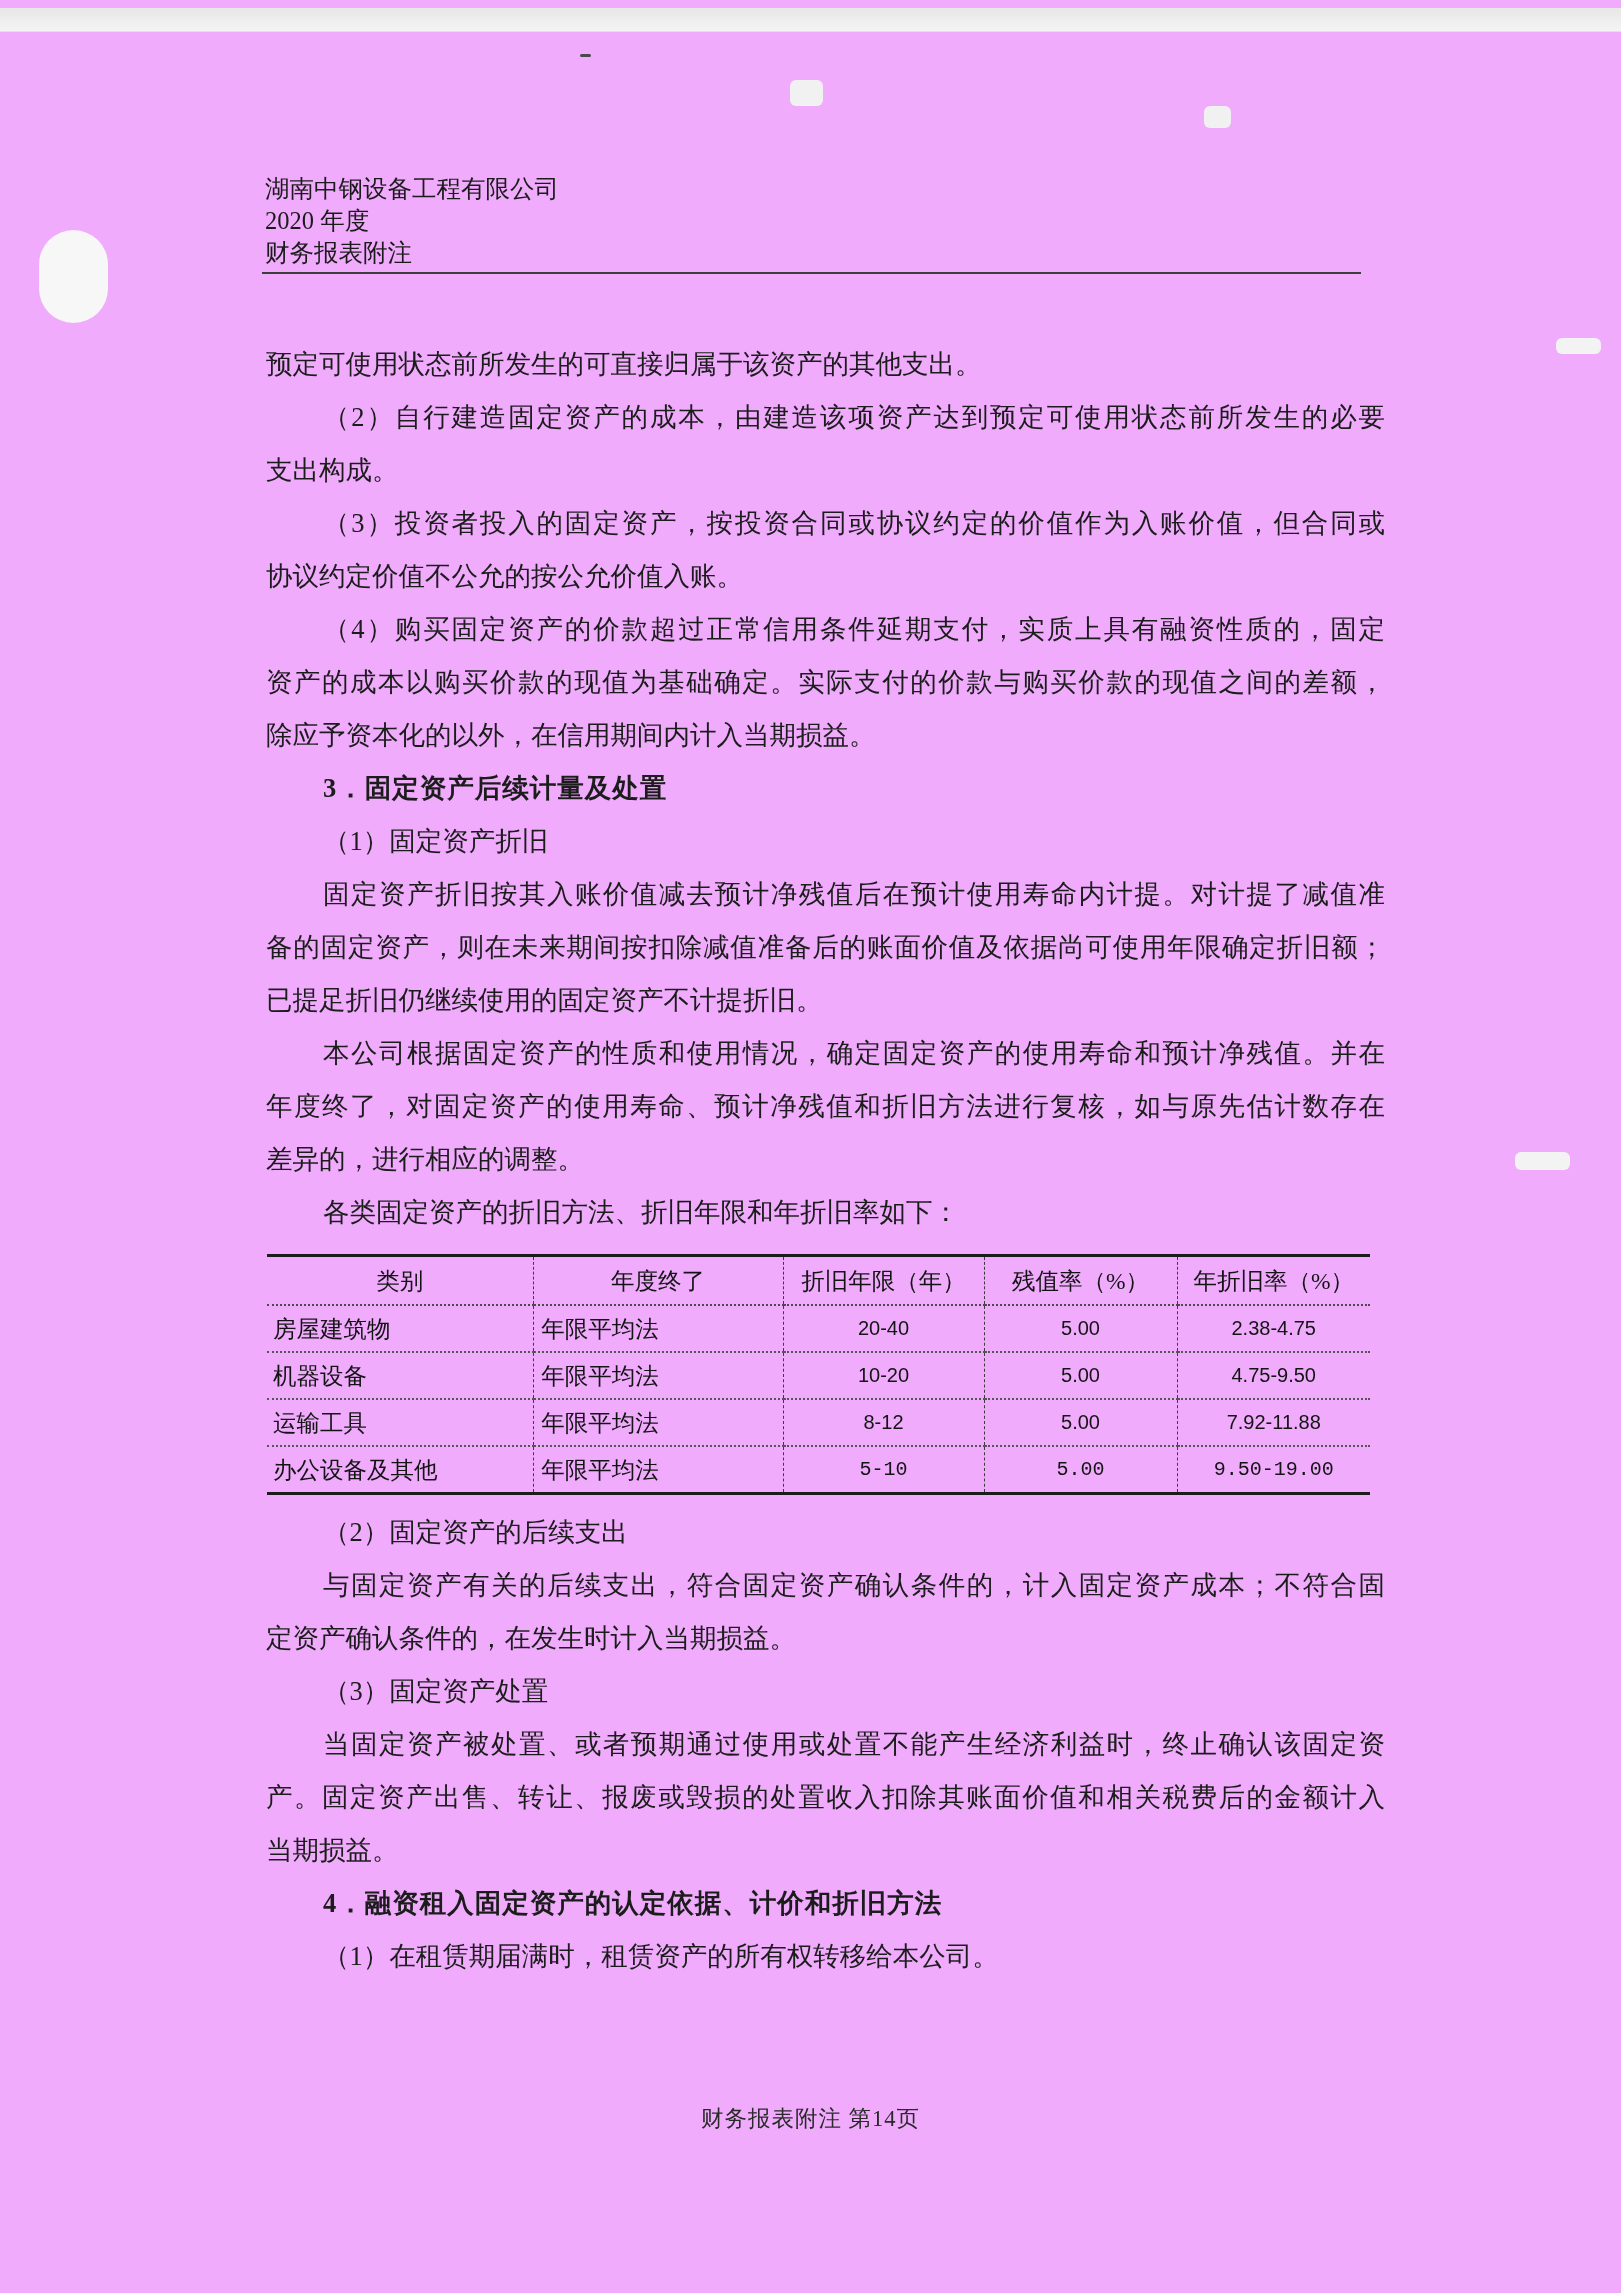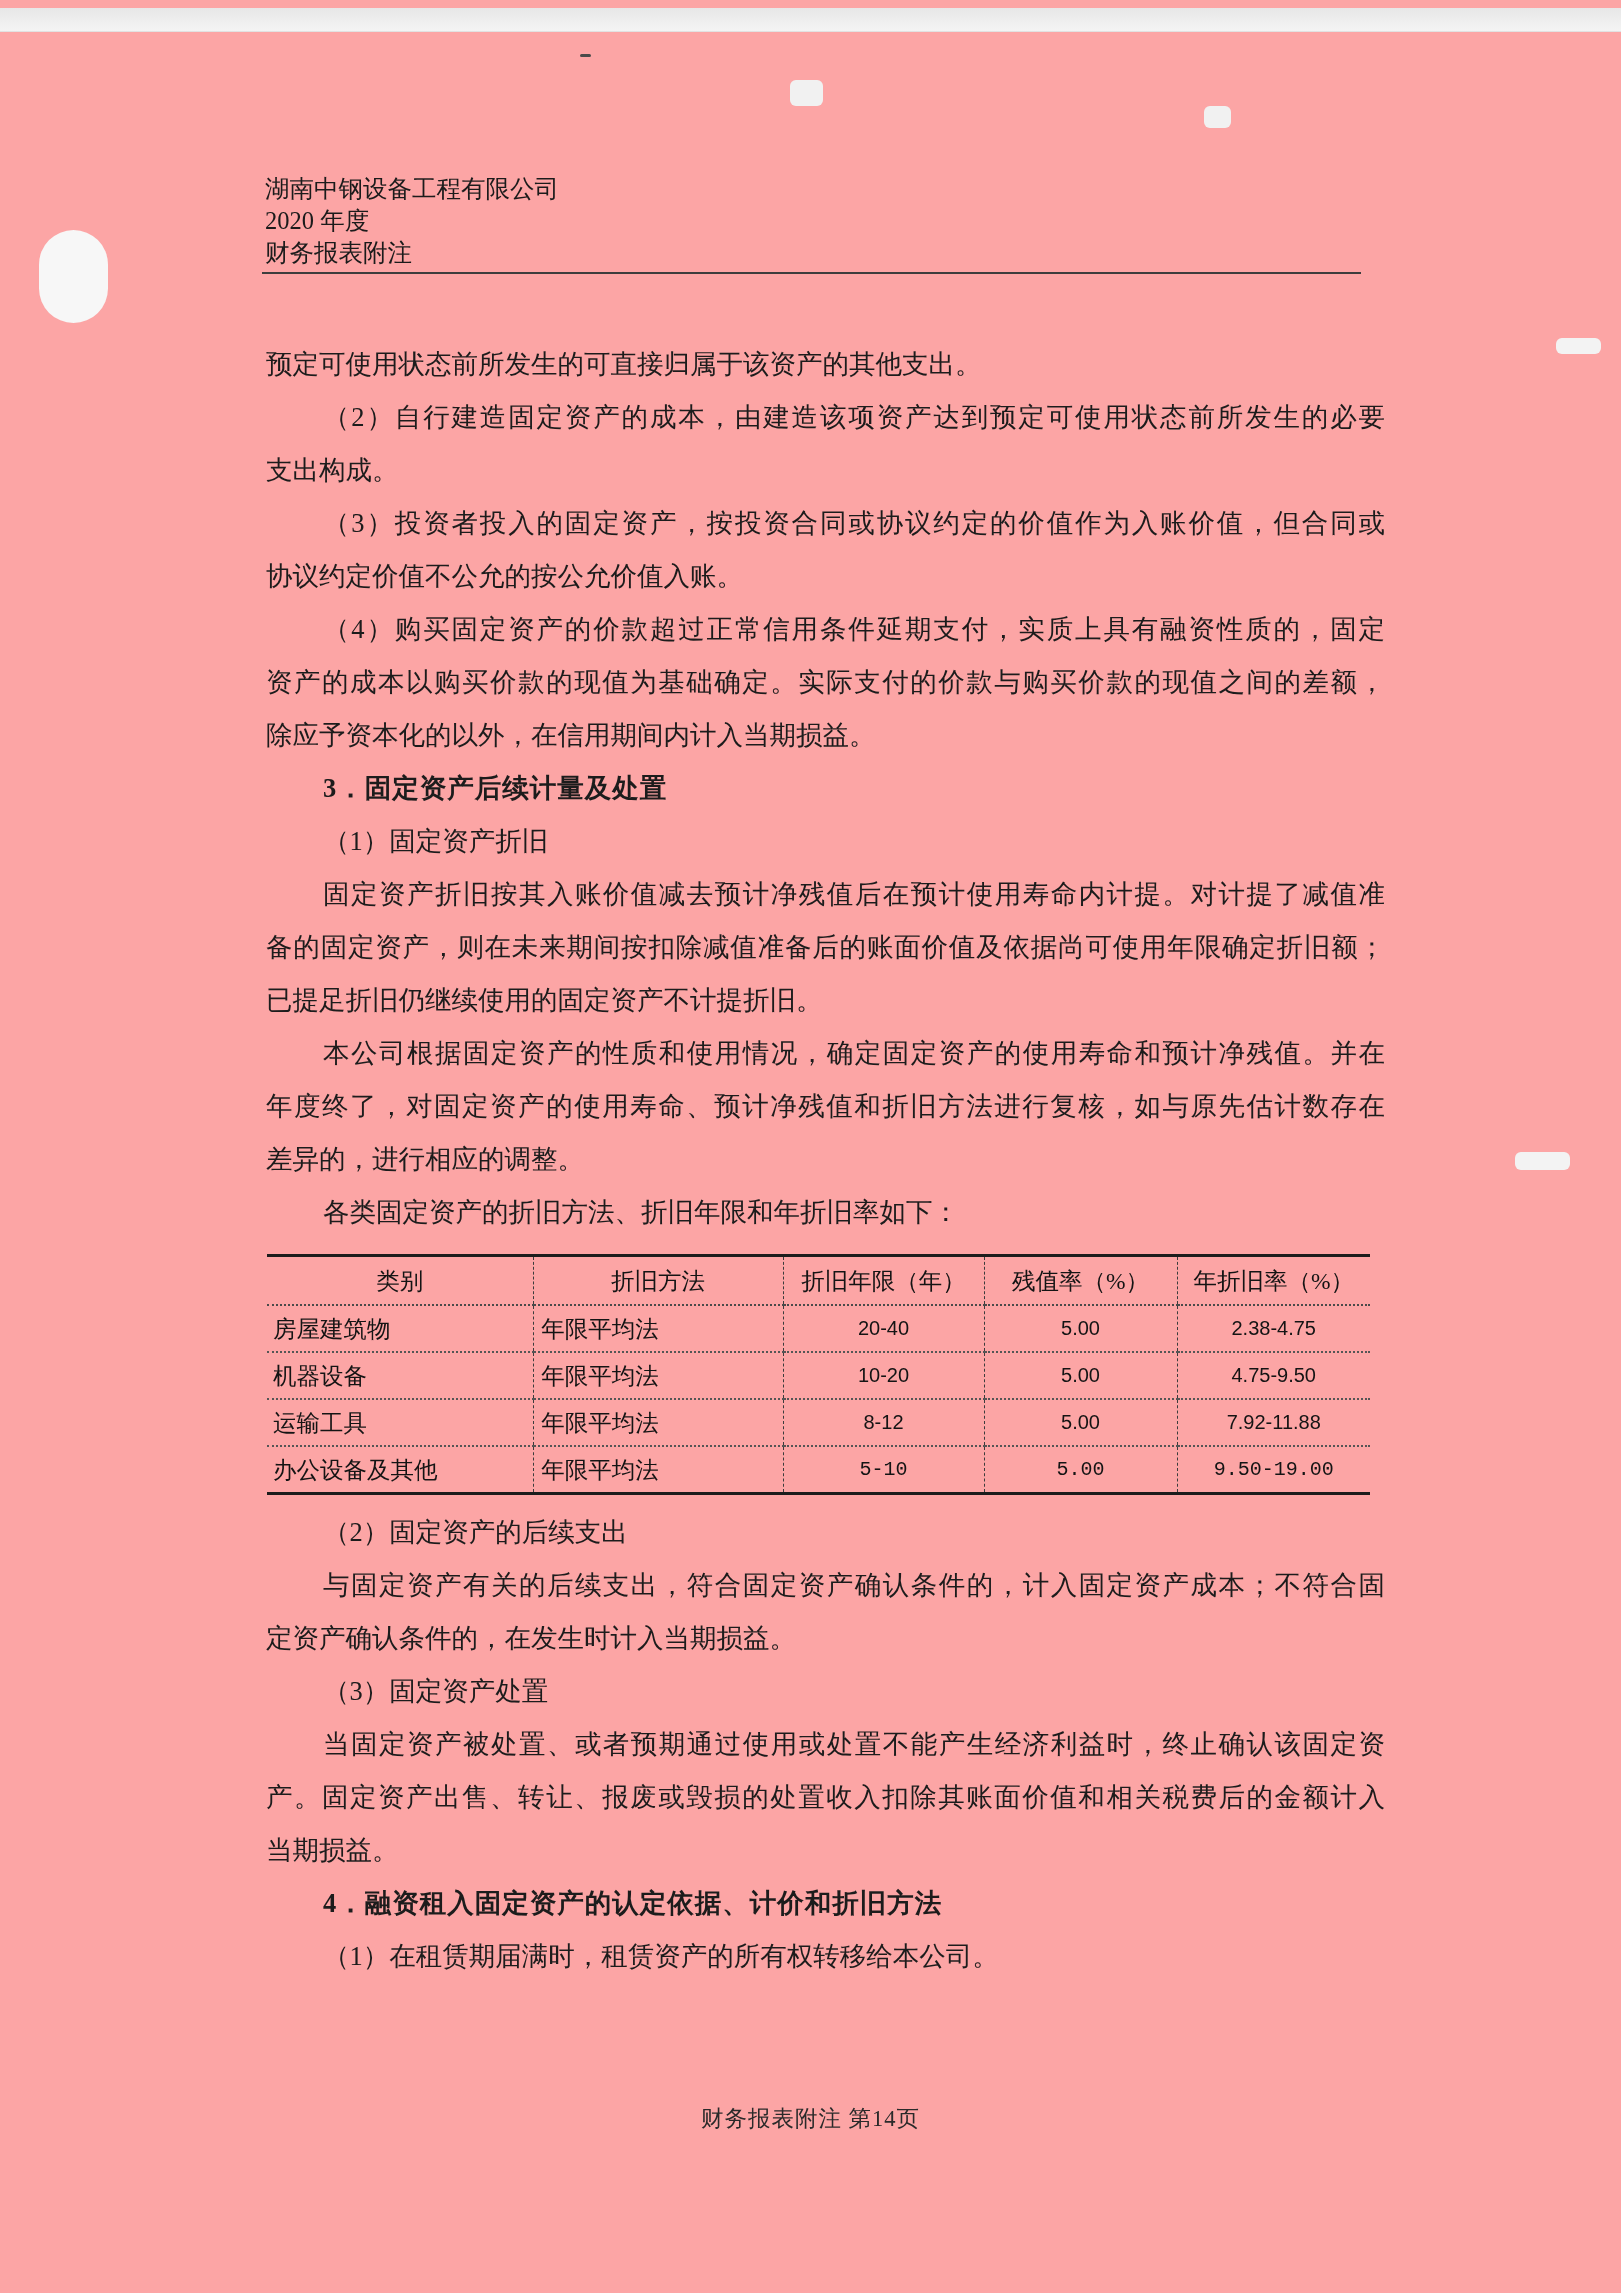--- a/index.html
+++ b/index.html
@@ -1,18 +1,18 @@
 <!DOCTYPE html>
 <html><head>
 <meta charset="utf-8">
 <style>
   html,body{margin:0;padding:0;background:#ffffff;}
   .page{
     position:relative;width:1621px;height:2294px;overflow:hidden;
-    background:#fca5a5;color:#1e1e1e;
+    background:#f0abfc;color:#1e1e1e;
     font-family:"Liberation Serif","DejaVu Serif",serif;
   }
   
   .scan-band{position:absolute;top:7.8px;left:0;width:100%;height:23.5px;
     background:linear-gradient(#e7e7e7,#f4f4f4);border-bottom:1px solid #e2e2e2;}
   
   .artifact{position:absolute;border-radius:5.9px;}
   .a-dash{left:580px;top:54px;width:10.8px;height:2.9px;background:#4a4a4a;border-radius:2px;}
   .a-sq1{left:790px;top:80px;width:33px;height:25.5px;background:#f1f1f1;}
   .a-sq2{left:1204px;top:106px;width:27.4px;height:21.6px;background:#f1f1f1;}
@@ -95,21 +95,21 @@
     <colgroup>
       <col style="width:266px">
         <col style="width:250px">
         <col style="width:201px">
       <col style="width:193px">
         <col style="width:193px">
     </colgroup>
     <thead>
       <tr>
           <th>类别</th>
-          <th>折旧方法</th>
+          <th>年度终了</th>
           <th>折旧年限（年）</th>
           <th>残值率（%）</th>
           <th>年折旧率（%）</th>
         </tr>
     </thead>
     <tbody>
         <tr>
           <td>房屋建筑物</td>
           <td>年限平均法</td>
           <td>20-40</td>

